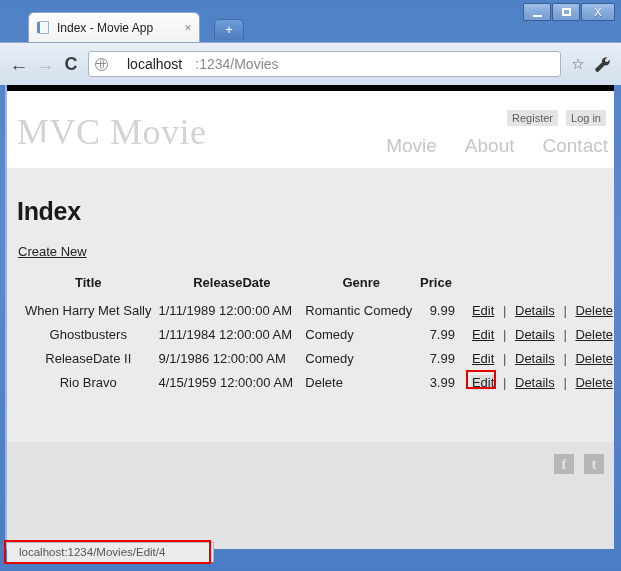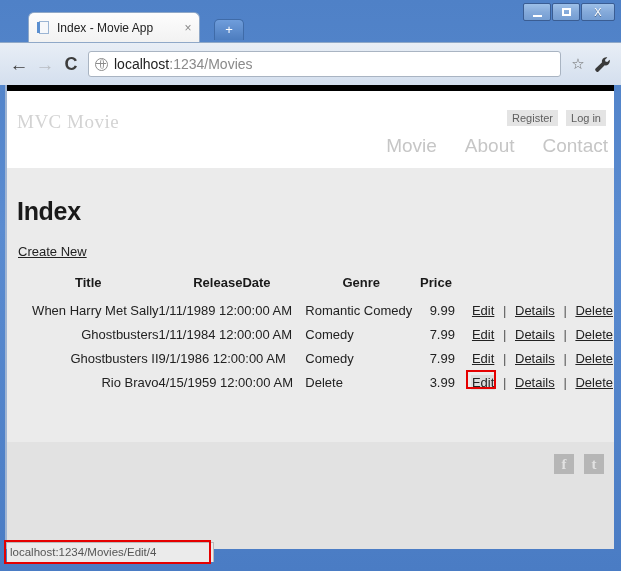--- a/index.html
+++ b/index.html
@@ -154,20 +154,21 @@
     flex: 1 1 auto;
     height: 26px;
     margin: 0 6px 0 4px;
     background: #ffffff;
     border: 1px solid #a9b4c2;
     border-radius: 3px;
     box-sizing: border-box;
     display: flex;
     align-items: center;
     padding: 0 6px;
+    gap: 13px;
   }
   .globe-icon {
     width: 13px; height: 13px;
     border: 1.5px solid #8c8c8c;
     border-radius: 50%;
     box-sizing: border-box;
     margin-right: 6px;
     position: relative;
     flex: 0 0 auto;
   }
@@ -223,21 +224,21 @@
   .site-header {
     position: absolute;
     left: 0; top: 6px;
     width: 607px; height: 77px;
     background: #ffffff;
   }
   .site-title {
     position: absolute;
     left: 10px; top: 20px;
     font-family: "Liberation Serif", serif;
-    font-size: 19px;
+    font-size: 36px;
     color: #d3d3d3;
     letter-spacing: 0.5px;
     white-space: nowrap;
   }
   .account-nav {
     position: absolute;
     right: 8px; top: 19px;
     display: flex;
     gap: 8px;
   }
@@ -303,21 +304,21 @@
     padding: 0 0 9px 0;
     color: #1a1a1a;
     font-size: 13px;
   }
   table.movies td {
     padding: 3px 0 4px 0;
     vertical-align: middle;
     white-space: nowrap;
     line-height: 17px;
   }
-  .col-title  { width: 150px; text-align: right; }
+  .col-title  { width: 150px; text-align: center; }
   .col-date   { width: 155px; text-align: left; }
   .col-genre  { width: 115px; text-align: left; }
   .col-price  { width: 42px;  text-align: right; }
   .col-links  { width: 140px; text-align: left; padding-left: 16px !important; }
 
   th.col-title  { text-align: center; }
   th.col-date   { text-align: center; }
   th.col-genre  { text-align: center; }
   th.col-price  { text-align: center; padding-left: 6px; }
 
@@ -381,21 +382,21 @@
     left: 7px; top: 542px;
     width: 207px; height: 20px;
     background: #ebebeb;
     border: 1px solid #b9b9b9;
     border-left: none;
     border-bottom: none;
     box-sizing: border-box;
     font-size: 11.5px;
     color: #555;
     line-height: 19px;
-    padding-left: 3px;
+    padding-left: 12px;
     white-space: nowrap;
     overflow: hidden;
   }
   .status-annot {
     position: absolute;
     left: 4px; top: 540px;
     width: 207px; height: 24px;
     border: 2px solid #e50000;
     box-sizing: border-box;
     pointer-events: none;
@@ -516,21 +517,21 @@
             <td class="col-links">
               <a class="row-link" href="#">Edit</a>
               <span class="sep">|</span>
               <a class="row-link" href="#">Details</a>
               <span class="sep">|</span>
               <a class="row-link" href="#">Delete</a>
             </td>
           </tr>
 
           <tr>
-            <td class="col-title">Ghostbusters II</td>
+            <td class="col-title">ReleaseDate II</td>
             <td class="col-date">9/1/1986 12:00:00 AM</td>
             <td class="col-genre">Comedy</td>
             <td class="col-price">7.99</td>
             <td class="col-links">
               <a class="row-link" href="#">Edit</a>
               <span class="sep">|</span>
               <a class="row-link" href="#">Details</a>
               <span class="sep">|</span>
               <a class="row-link" href="#">Delete</a>
             </td>

